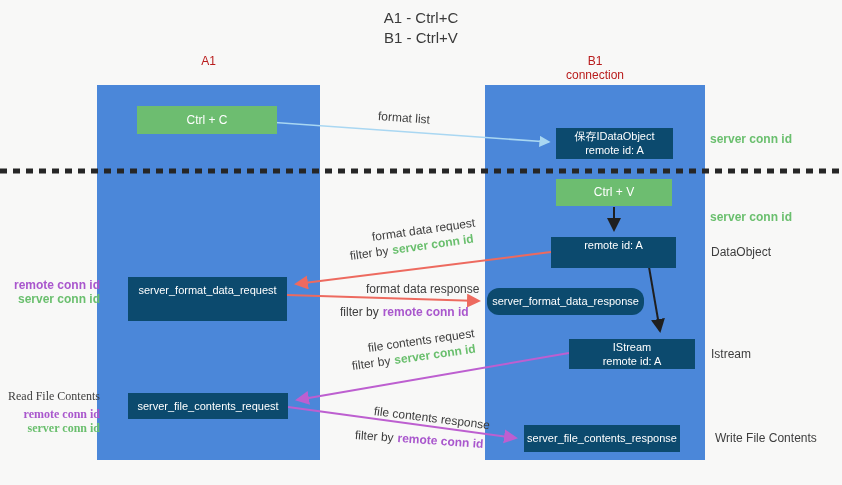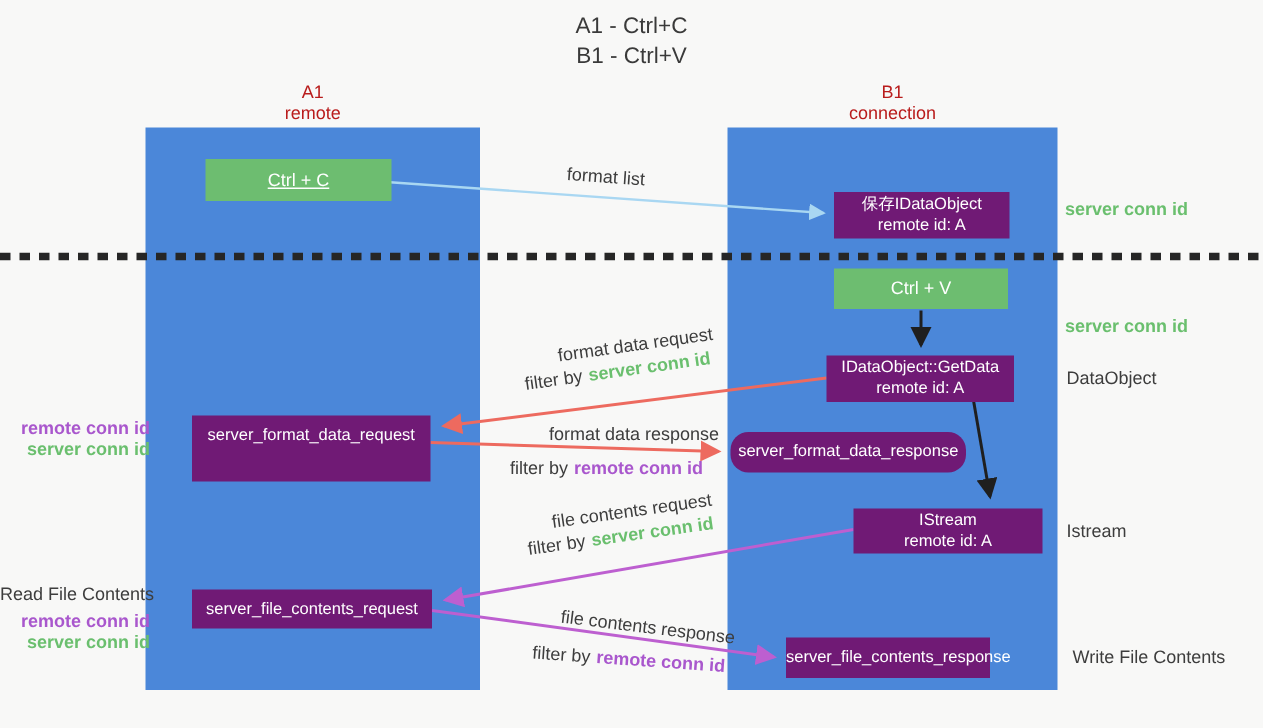--- a/index.html
+++ b/index.html
@@ -17,21 +17,21 @@
   .col-header{
     top:54px;text-align:center;font-size:12px;line-height:14px;color:#b91c1c;
   }
   .col{
     top:85px;height:375px;background:#4b87d9;
   }
   .node{
     text-align:center;color:#fff;white-space:nowrap;
   }
   .node-green{background:#6dbd70;font-size:12px;}
-  .node-orange{background:#701a75;font-size:11px;}
+  .node-orange{background:#0c4a6e;font-size:11px;}
   .two-line{font-size:11px;line-height:14px;padding-top:1px;}
   .arrow-lbl{
     position:absolute;font-size:12px;color:#3d3d3d;white-space:nowrap;
     transform-origin:left center;
   }
   .green-t{color:#6abf6e;font-weight:bold;}
   .purple-t{color:#a957cd;font-weight:bold;}
   .filter-prefix{margin-right:4px;}
   .side-left{
     left:0;width:100px;text-align:right;font-size:12px;line-height:14px;white-space:nowrap;
@@ -44,21 +44,20 @@
 </head>
 <body>
 
 <div class="abs title">
   <div>A1 - Ctrl+C</div>
   <div>B1 - Ctrl+V</div>
 </div>
 
 <div class="abs col-header" style="left:97px;width:223px;">
   <div>A1</div>
-  <div>remote</div>
 </div>
 <div class="abs col-header" style="left:485px;width:220px;">
   <div>B1</div>
   <div>connection</div>
 </div>
 
 <div class="abs col" style="left:97px;width:223px;"></div>
 <div class="abs col" style="left:485px;width:220px;"></div>
 
 <svg class="overlay" width="842" height="485" viewBox="0 0 842 485">
@@ -79,46 +78,45 @@
   <line x1="0" y1="171" x2="842" y2="171" stroke="#262626" stroke-width="5" stroke-dasharray="7 6"></line>
   <line x1="253" y1="121" x2="549" y2="142" stroke="#a9d7f2" stroke-width="1.6" marker-end="url(#m-blue)"></line>
   <line x1="614" y1="207" x2="614" y2="230" stroke="#1f1f1f" stroke-width="2" marker-end="url(#m-black)"></line>
   <line x1="649" y1="267" x2="660" y2="331" stroke="#1f1f1f" stroke-width="2" marker-end="url(#m-black)"></line>
   <line x1="551" y1="252" x2="296" y2="284" stroke="#ed6a5f" stroke-width="2" marker-end="url(#m-red)"></line>
   <line x1="287" y1="295" x2="479" y2="301" stroke="#ed6a5f" stroke-width="2" marker-end="url(#m-red)"></line>
   <line x1="569" y1="353" x2="297" y2="400" stroke="#bd5fd0" stroke-width="2" marker-end="url(#m-purple)"></line>
   <line x1="288" y1="407" x2="516" y2="438" stroke="#bd5fd0" stroke-width="2" marker-end="url(#m-purple)"></line>
 </svg>
 
-<div class="abs node node-green" style="left:137px;top:106px;width:124px;height:28px;line-height:28px;text-decoration:underline;">Ctrl + C</div>
+<div class="abs node node-green" style="left:137px;top:106px;width:140px;height:28px;line-height:28px;">Ctrl + C</div>
 
 <div class="abs node node-orange two-line" style="left:556px;top:128px;width:117px;height:30px;">
   <div>保存IDataObject</div>
   <div>remote id: A</div>
 </div>
 
 <div class="abs node node-green" style="left:556px;top:179px;width:116px;height:27px;line-height:27px;">Ctrl + V</div>
 
 <div class="abs node node-orange two-line" style="left:551px;top:237px;width:125px;height:30px;">
-  <div>IDataObject::GetData</div>
   <div>remote id: A</div>
 </div>
 
 <div class="abs node node-orange" style="left:128px;top:277px;width:159px;height:44px;line-height:27px;">server_format_data_request</div>
 
 <div class="abs node node-orange" style="left:487px;top:288px;width:157px;height:27px;line-height:27px;border-radius:12px;">server_format_data_response</div>
 
 <div class="abs node node-orange two-line" style="left:569px;top:339px;width:126px;height:29px;">
   <div>IStream</div>
   <div>remote id: A</div>
 </div>
 
 <div class="abs node node-orange" style="left:128px;top:393px;width:160px;height:26px;line-height:26px;">server_file_contents_request</div>
 
-<div class="abs node node-orange" style="left:524px;top:425px;width:136px;height:27px;line-height:27px;">server_file_contents_response</div>
+<div class="abs node node-orange" style="left:524px;top:425px;width:156px;height:27px;line-height:27px;">server_file_contents_response</div>
 
 <div class="arrow-lbl" style="left:378px;top:109px;transform:rotate(4deg);">format list</div>
 
 <div class="arrow-lbl" style="left:372px;top:230px;transform:rotate(-8deg);">format data request</div>
 <div class="arrow-lbl" style="left:350px;top:249px;transform:rotate(-8deg);">
   <span class="filter-prefix">filter by</span><span class="green-t">server conn id</span>
 </div>
 
 <div class="arrow-lbl" style="left:366px;top:282px;">format data response</div>
 <div class="arrow-lbl" style="left:340px;top:305px;">
@@ -132,21 +130,21 @@
 
 <div class="arrow-lbl" style="left:374px;top:404px;transform:rotate(7deg);">file contents response</div>
 <div class="arrow-lbl" style="left:355px;top:428px;transform:rotate(4deg);">
   <span class="filter-prefix">filter by</span><span class="purple-t">remote conn id</span>
 </div>
 
 <div class="abs side-left" style="top:278px;">
   <div class="purple-t">remote conn id</div>
   <div class="green-t">server conn id</div>
 </div>
-<div class="abs side-left" style="top:389px;">
+<div class="abs side-left" style="top:389px;font-family:Liberation Serif, serif;">
   <div>Read File Contents</div>
   <div class="purple-t" style="margin-top:4px;">remote conn id</div>
   <div class="green-t">server conn id</div>
 </div>
 
 <div class="abs side-right green-t" style="left:710px;top:132px;">server conn id</div>
 <div class="abs side-right green-t" style="left:710px;top:210px;">server conn id</div>
 <div class="abs side-right" style="left:711px;top:245px;">DataObject</div>
 <div class="abs side-right" style="left:711px;top:347px;">Istream</div>
 <div class="abs side-right" style="left:715px;top:431px;">Write File Contents</div>

